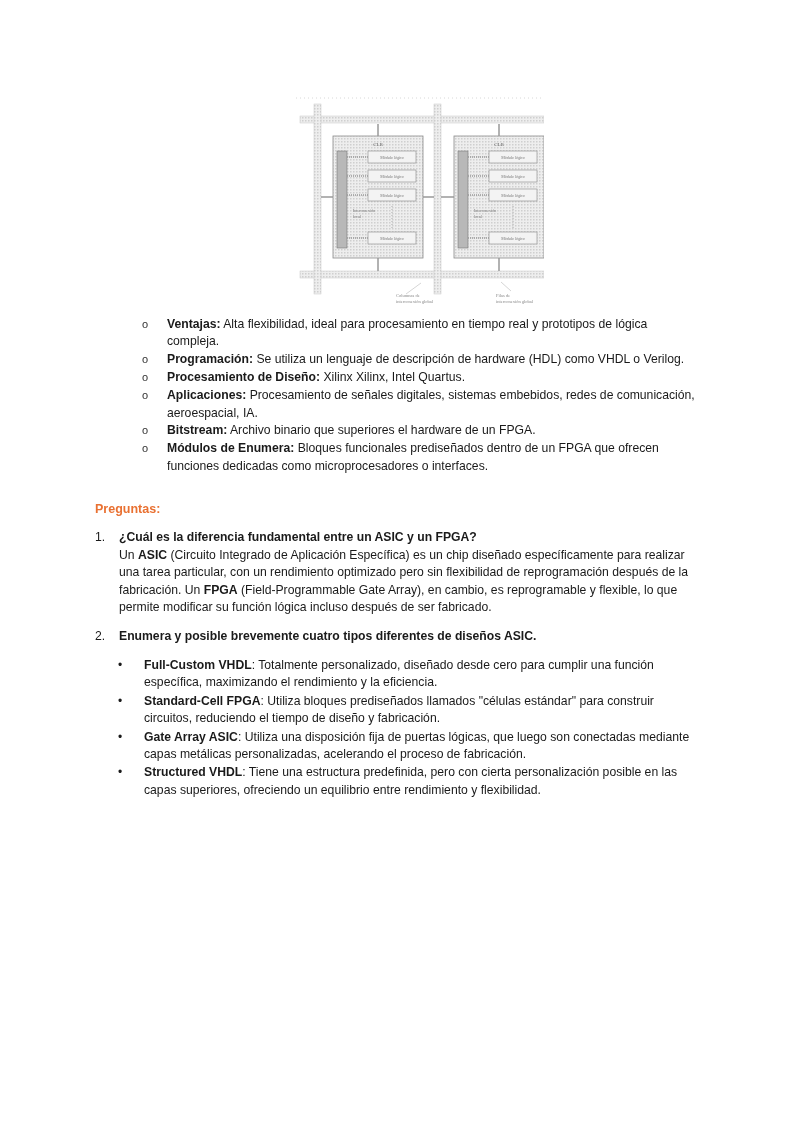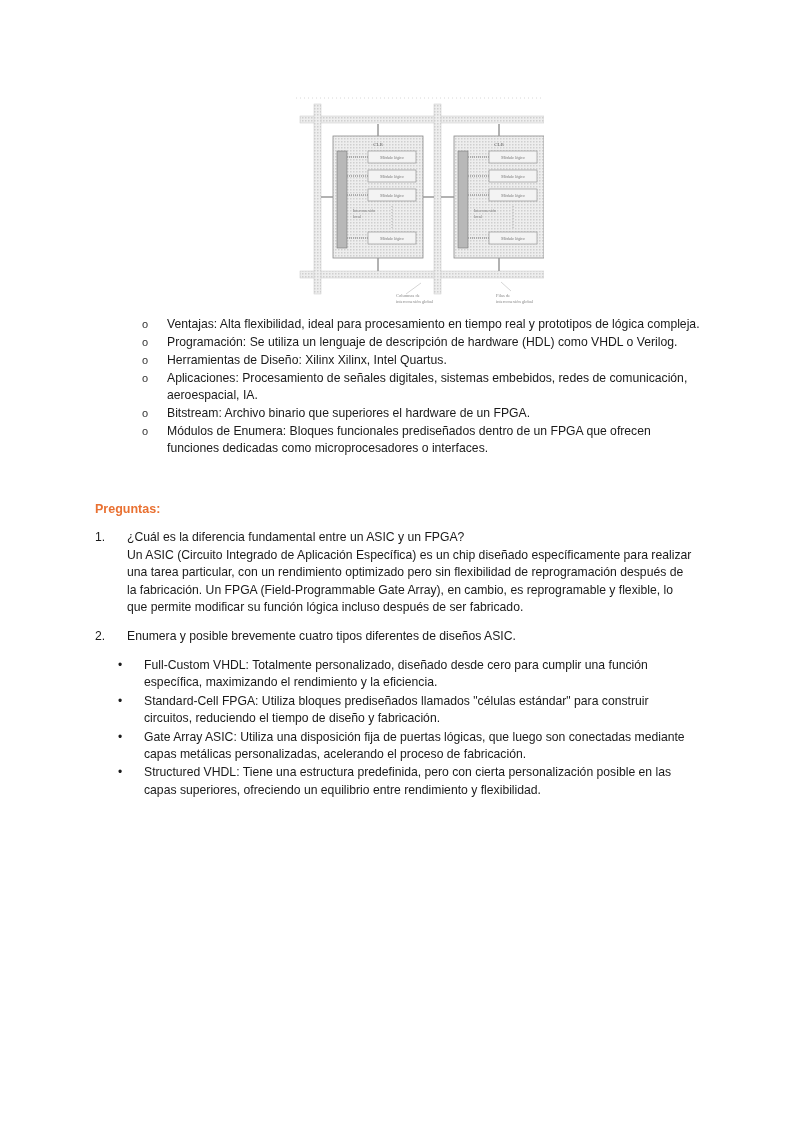--- a/index.html
+++ b/index.html
@@ -3,25 +3,25 @@
 <meta charset="utf-8">
 <style>
   html,body{margin:0;padding:0;background:#ffffff;}
   body{width:793px;height:1122px;position:relative;overflow:hidden;
        font-family:"Liberation Sans","DejaVu Sans",sans-serif;color:#1a1a1a;}
   .page{position:absolute;left:0;top:0;width:793px;height:1122px;background:#fff;}
   .figure{position:absolute;left:296px;top:96px;width:248px;height:212px;}
   .sub-list{position:absolute;left:142px;top:316px;width:560px;margin:0;padding:0;list-style:none;}
   .sub-list li{position:relative;padding-left:25px;font-size:12.2px;line-height:17.4px;margin-bottom:0.5px;}
   .sub-list li .bullet{position:absolute;left:0;top:0;font-size:11px;color:#333;}
-  b{font-weight:normal;}
+  b{font-weight:bold;}
   .heading{position:absolute;left:95px;top:502px;font-size:12.5px;font-weight:bold;color:#E97132;}
   .q{position:absolute;left:95px;width:600px;font-size:12.2px;line-height:17.6px;}
   .q .num{position:absolute;left:0;top:0;}
-  .q .body{margin-left:32px;}
+  .q .body{margin-left:24px;}
   .q1{top:529px;}
   .q2{top:628px;}
   .asic-list{position:absolute;left:118px;top:657px;width:580px;margin:0;padding:0;list-style:none;}
   .asic-list li{position:relative;padding-left:26px;font-size:12.2px;line-height:17.4px;margin-bottom:1px;}
   .asic-list li .dot{position:absolute;left:0;top:0;font-size:12px;}
 </style>
 </head>
 <body>
 
 <div class="page">
@@ -105,21 +105,21 @@
     <li>
       <span class="bullet">o</span>
       <b>Ventajas:</b><span> Alta flexibilidad, ideal para procesamiento en tiempo real y prototipos de lógica compleja.</span>
     </li>
     <li>
       <span class="bullet">o</span>
       <b>Programación:</b><span> Se utiliza un lenguaje de descripción de hardware (HDL) como VHDL o Verilog.</span>
     </li>
     <li>
       <span class="bullet">o</span>
-      <b>Herramientas de Diseño:</b><span> Xilinx Xilinx, Intel Quartus.</span>
+      <b>Procesamiento de Diseño:</b><span> Xilinx Xilinx, Intel Quartus.</span>
     </li>
     <li>
       <span class="bullet">o</span>
       <b>Aplicaciones:</b><span> Procesamiento de señales digitales, sistemas embebidos, redes de comunicación, aeroespacial, IA.</span>
     </li>
     <li>
       <span class="bullet">o</span>
       <b>Bitstream:</b><span> Archivo binario que superiores el hardware de un FPGA.</span>
     </li>
     <li>

